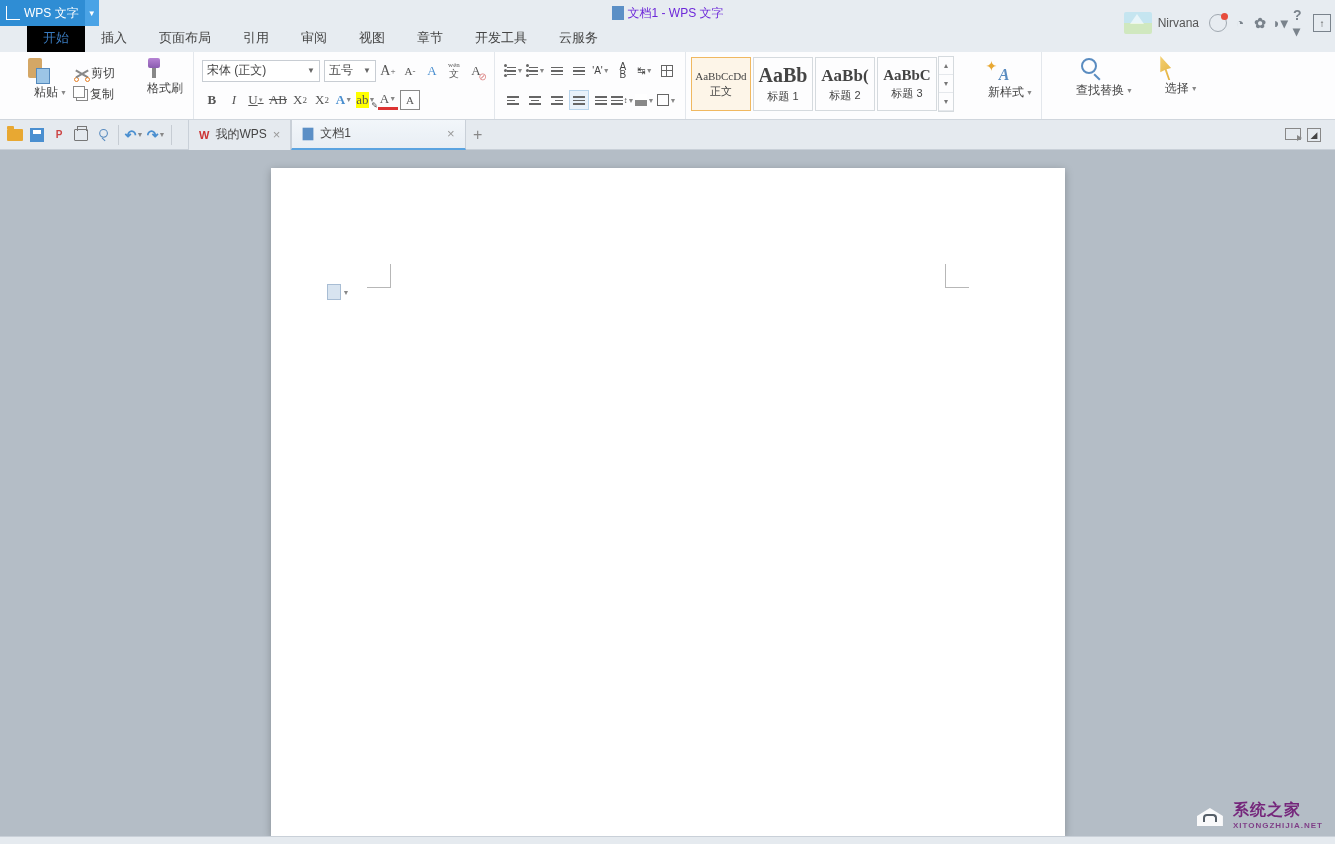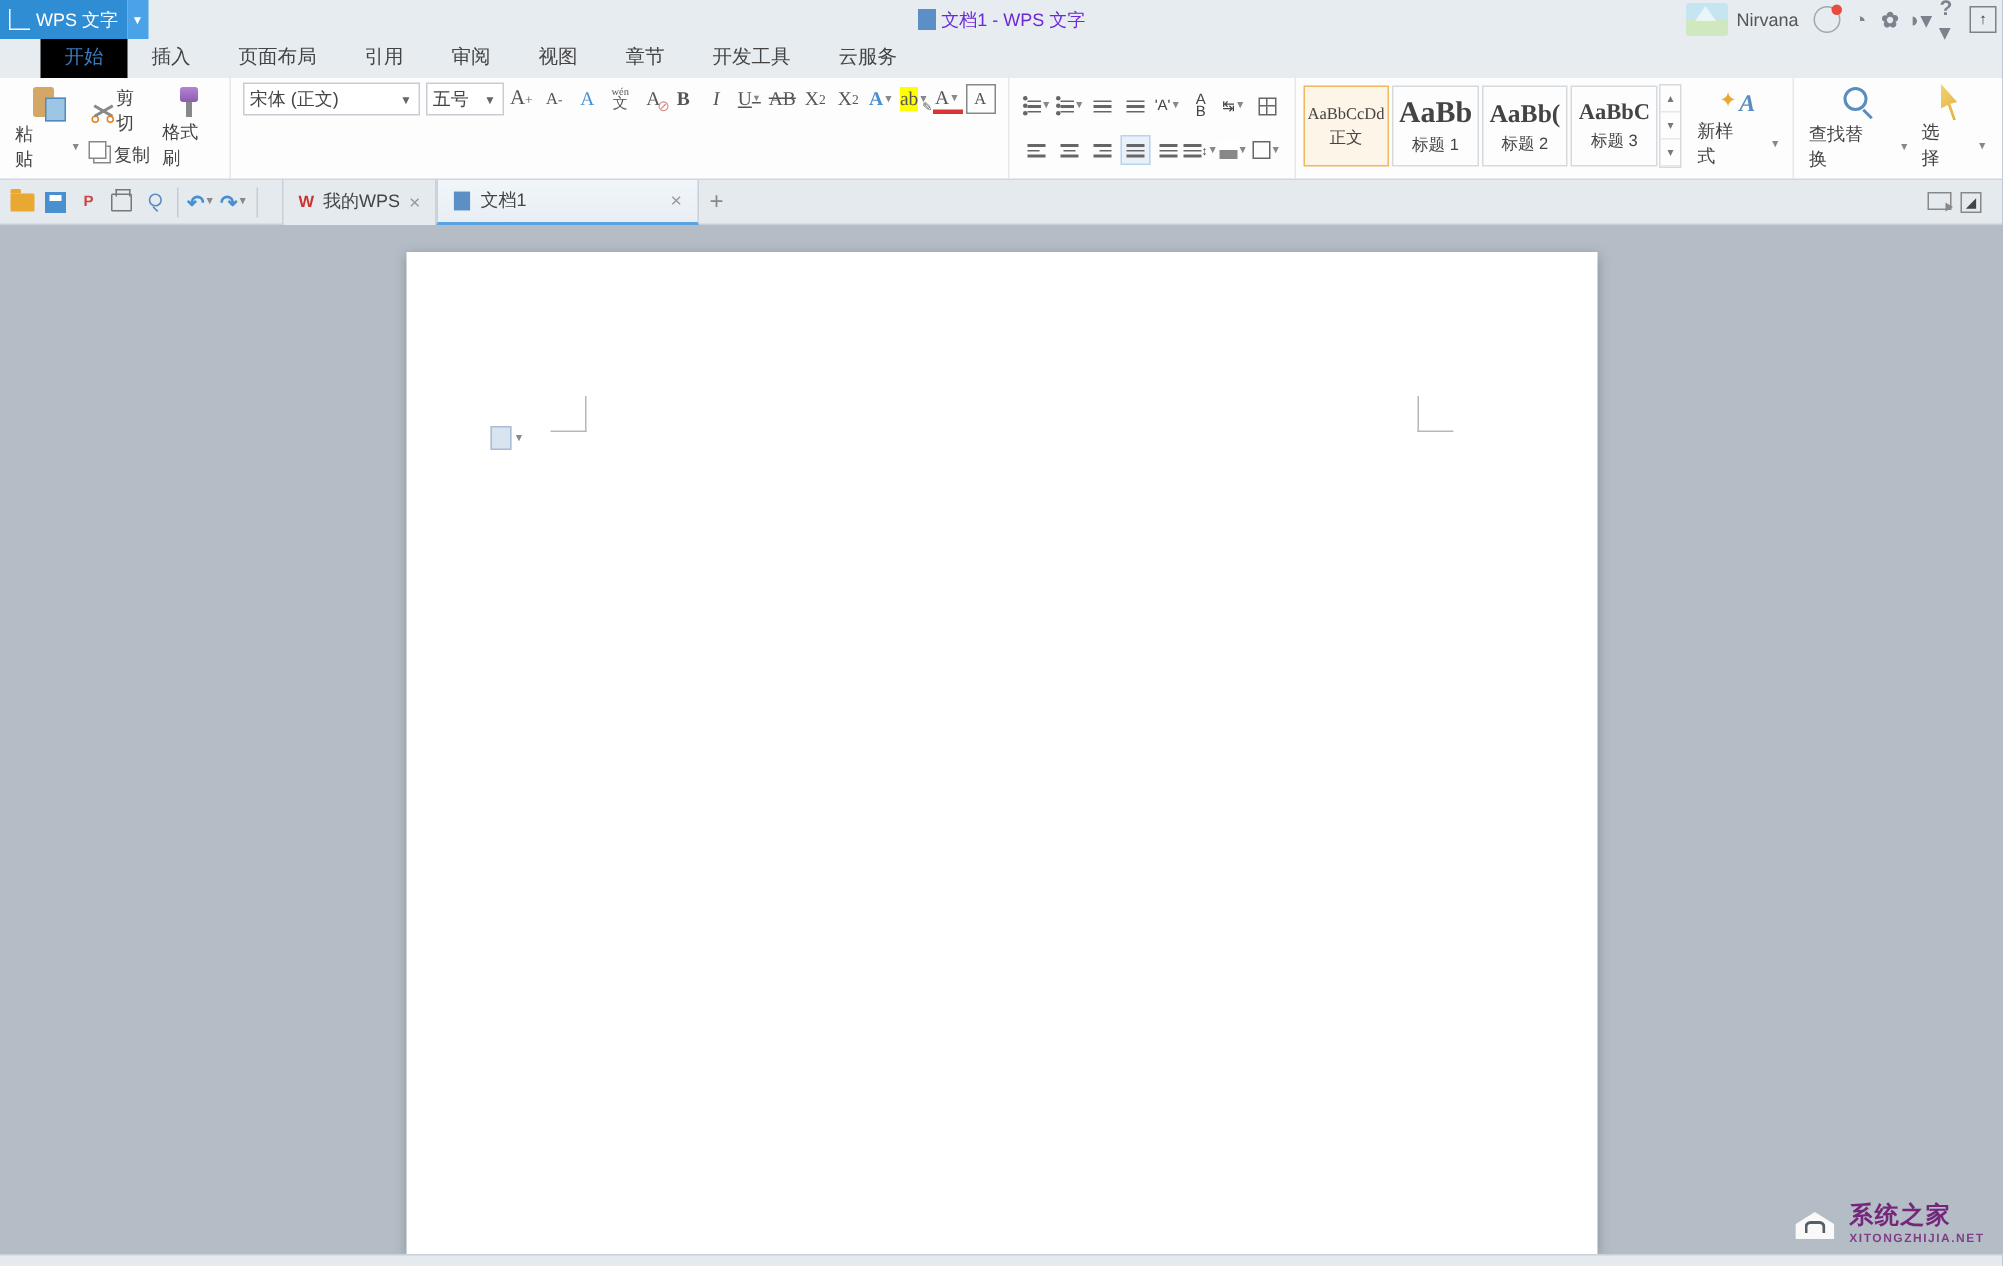--- a/index.html
+++ b/index.html
@@ -5,40 +5,40 @@
 * { margin:0; padding:0; box-sizing:border-box; user-select:none; }
 body { font-family:"Microsoft YaHei","微软雅黑",sans-serif; font-size:12px; color:#444; background:#b4bdc6; width:1335px; height:844px; overflow:hidden; position:relative; }
 
 
 .title-bar { display:flex; align-items:center; height:26px; background:#e7ecf1; position:relative; }
 .app-title { background:#2f8dd4; color:#fff; display:flex; align-items:center; height:26px; padding:0 6px; font-size:12px; gap:4px; }
 .app-title .w-icon { width:14px; height:14px; border:1.5px solid #fff; border-top:none; border-right:none; display:inline-block; }
 .app-drop { width:14px; height:26px; background:#4aa3e6; display:flex; align-items:center; justify-content:center; color:#fff; font-size:8px; }
 .doc-title { position:absolute; left:50%; transform:translateX(-50%); display:flex; align-items:center; gap:4px; color:#6d28d9; }
 .doc-icon { width:12px; height:14px; background:#5b8fc6; display:inline-block; position:relative; }
-.title-right { position:absolute; right:4px; top:0; height:26px; display:flex; align-items:center; gap:6px; }
+.title-right { position:absolute; right:4px; top:10px; height:26px; display:flex; align-items:center; gap:6px; }
 .avatar { width:28px; height:22px; background:linear-gradient(to bottom,#c5e5f0 50%,#d0e8bf 50%); border-radius:2px; position:relative; }
 .avatar::after { content:''; position:absolute; left:6px; top:2px; width:0; height:0; border-left:7px solid transparent; border-right:7px solid transparent; border-bottom:10px solid #fff; opacity:.6; }
 .user-name { color:#555; margin-right:4px; }
 .sync-ic { width:18px; height:18px; border:1.5px solid #a0a8b0; border-radius:50%; position:relative; }
 .sync-ic::after { content:''; position:absolute; top:-2px; right:-2px; width:7px; height:7px; background:#e74c3c; border-radius:50%; }
 .tr-ic { width:14px; height:14px; display:inline-flex; align-items:center; justify-content:center; color:#7a838c; font-weight:bold; font-size:14px; }
 .updown { width:18px; height:18px; border:1.5px solid #7a838c; display:flex; align-items:center; justify-content:center; }
 
 
 .menu-tabs { display:flex; height:26px; background:#e7ecf1; align-items:flex-end; padding-left:10px; gap:0; }
 .menu-tab { padding:5px 16px; color:#444; cursor:pointer; font-size:13px; }
 .menu-tab.active { background:#000000; color:#3a7bbf; border-top:5px solid #f97316;margin-left:17px; }
 
 
 .ribbon { background:#fdfdfe; border-bottom:1px solid #d0d6dd; height:68px; display:flex; }
 .rib-group { border-right:1px solid #e3e7ec; padding:2px 6px; display:flex; }
 .rib-col { display:flex; flex-direction:column; justify-content:space-between; align-items:center; height:60px; }
 .rib-big { display:flex; flex-direction:column; align-items:center; gap:0; padding:2px 4px; cursor:pointer; }
-.rib-lbl { font-size:12px; display:flex; align-items:center; gap:15px; }
+.rib-lbl { font-size:12px; display:flex; align-items:center; gap:2px;margin-left:24px; }
 .rib-row { display:flex; align-items:center; gap:2px; height:20px; }
 .rib-mini { display:flex; align-items:center; gap:2px; cursor:pointer; font-size:12px; }
 .drop-ar { font-size:7px; color:#888; }
 
 
 .paste-ic { width:24px; height:28px; position:relative; }
 .paste-ic::before { content:''; position:absolute; left:2px; top:2px; width:14px; height:20px; background:#d4a766; border-radius:2px; }
 .paste-ic::after { content:''; position:absolute; right:0; bottom:0; width:12px; height:14px; background:#9cc5e6; border:1px solid #5489bc; }
 
 .scissors-ic { display:inline-block; position:relative; width:14px; height:14px; }
@@ -195,21 +195,21 @@
           <span class="copy-ic"></span>
           <span>复制</span>
         </div>
     </div>
     <div class="rib-big" style="margin-left:4px;">
       <span class="brush-ic"></span>
       <span class="rib-lbl">格式刷</span>
     </div>
   </div>
 
-  <div class="rib-group" style="flex-direction:row;justify-content:space-around;padding:4px 8px;">
+  <div class="rib-group" style="flex-direction:column;justify-content:space-around;padding:4px 8px;">
     <div class="rib-row">
       <div class="font-sel name">
           <span>宋体 (正文)</span>
           <span class="dd">▼</span>
         </div>
       <div class="font-sel size">
           <span>五号</span>
           <span class="dd">▼</span>
         </div>
       <span class="fmt-btn" style="font-size:14px;">A<span class="sup">+</span></span>

